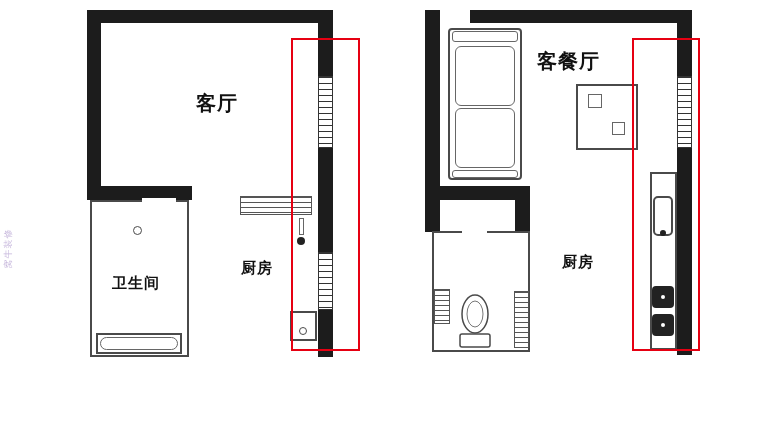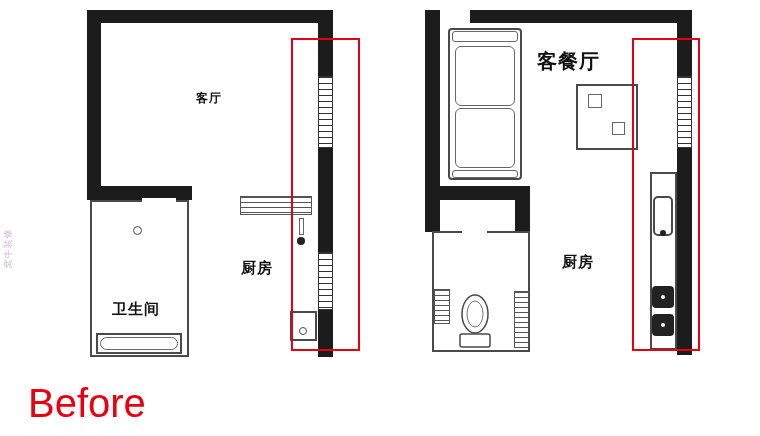--- a/index.html
+++ b/index.html
@@ -50,22 +50,22 @@
     <div class="ring" style="left:133px;top:226px;width:9px;height:9px;"></div>
     <div class="thinbox" style="left:96px;top:333px;width:86px;height:21px;"></div>
     <div class="thinbox1" style="left:100px;top:337px;width:78px;height:13px;border-radius:7px;"></div>
 
     <div class="stripes" style="left:240px;top:196px;width:72px;height:19px;"></div>
     <div class="thinbox1" style="left:299px;top:218px;width:5px;height:17px;"></div>
     <div class="dot" style="left:297px;top:237px;width:8px;height:8px;"></div>
     <div class="thinbox" style="left:290px;top:311px;width:27px;height:30px;"></div>
     <div class="ring" style="left:299px;top:327px;width:8px;height:8px;"></div>
 
-    <div class="roomlabel" style="left:196px;top:90px;font-size:12px;">客厅</div>
-    <div class="roomlabel" style="left:112px;top:274px;font-size:15px;margin-top:26px;">卫生间</div>
+    <div class="roomlabel" style="left:196px;top:90px;font-size:20px;">客厅</div>
+    <div class="roomlabel" style="left:112px;top:274px;font-size:15px;">卫生间</div>
     <div class="roomlabel" style="left:241px;top:259px;font-size:15px;">厨房</div>
 
     <div class="redbox" style="left:291px;top:38px;width:69px;height:313px;"></div>
   </div>
 
   <div>
 
     <div class="wall" style="left:470px;top:10px;width:222px;height:13px;"></div>
     <div class="wall" style="left:425px;top:10px;width:15px;height:222px;"></div>
     <div class="wall" style="left:425px;top:186px;width:105px;height:14px;"></div>
@@ -104,17 +104,16 @@
     <div class="wdot" style="left:661px;top:295px;"></div>
     <div class="burner" style="left:652px;top:314px;width:22px;height:22px;"></div>
     <div class="wdot" style="left:661px;top:323px;"></div>
 
     <div class="roomlabel" style="left:537px;top:48px;font-size:20px;">客餐厅</div>
     <div class="roomlabel" style="left:562px;top:253px;font-size:15px;">厨房</div>
 
     <div class="redbox" style="left:632px;top:38px;width:68px;height:313px;"></div>
   </div>
 
-  <div class="caption" style="left:28px;top:381px;">Before</div>
 
   <div class="watermark" style="left:-12px;top:242px;">窝牛装修</div>
 
 </div>
 
 </body></html>

